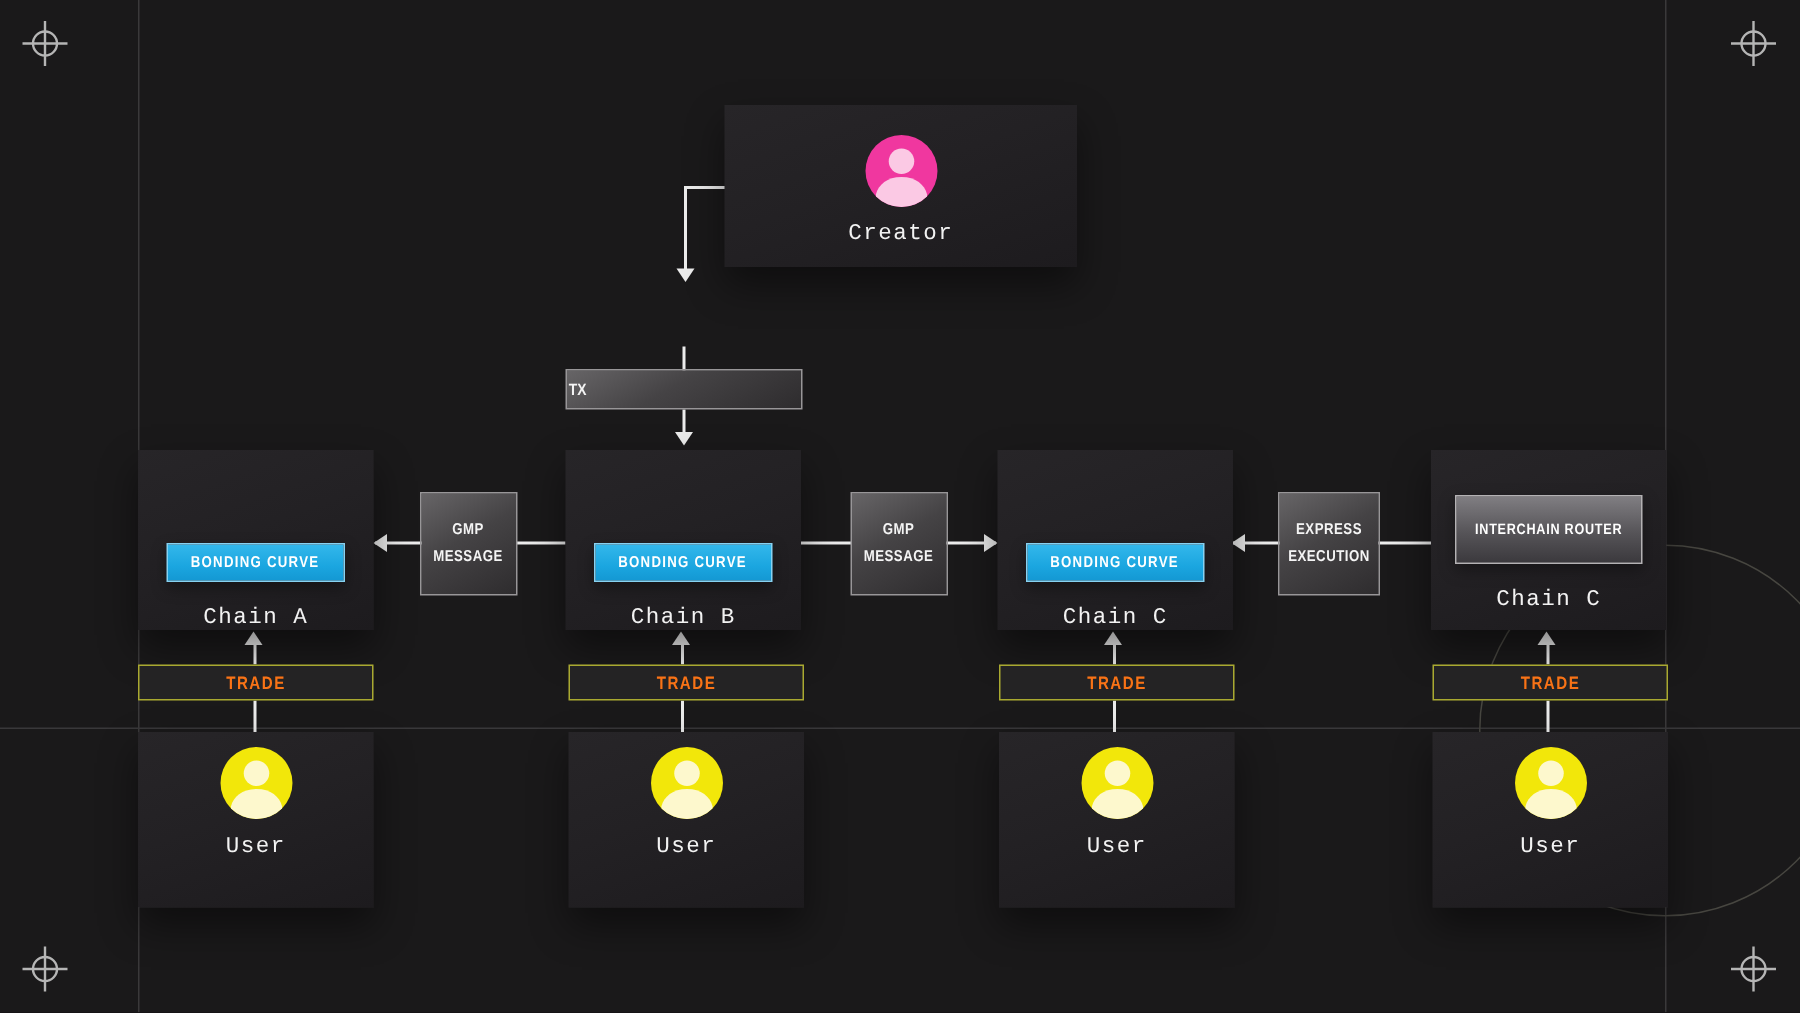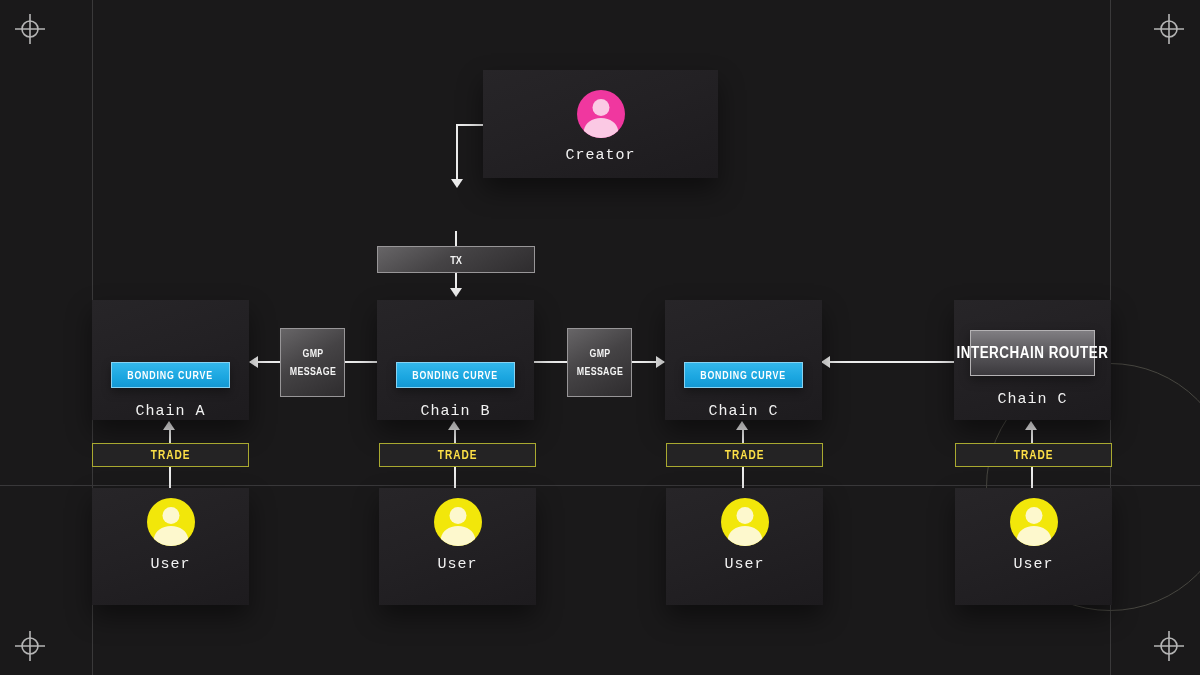--- a/index.html
+++ b/index.html
@@ -50,51 +50,51 @@
     border-bottom:2px solid rgba(120,8,70,0.6);
     display:flex; align-items:center; justify-content:center;
     color:#ffffff; font-size:13.5px; letter-spacing:0.8px;
   }
 
   
   .graybox {
     position:absolute; z-index:3;
     background:linear-gradient(150deg,#676567 0%, #454345 45%, #2e2c2e 100%);
     border:1px solid #989698;
-    display:flex; align-items:center; justify-content:center;
+    display:flex; align-items:center; justify-content:flex-start;
     color:#f4f4f4; text-align:center;
   }
 
   
   .chain-box { left:0; top:300px; width:157px; height:120px; padding-top:30px; }
   .btn-blue {
     width:119px; height:46px;
     background:linear-gradient(180deg,#33b7eb 0%, #1ba6e0 60%, #1498d3 100%);
     border:1px solid #86d2f2;
     display:flex; align-items:center; justify-content:center;
     color:#ffffff; font-size:10.5px; letter-spacing:1px;
     box-shadow:0 4px 10px rgba(0,0,0,0.35);
     margin-top:32px;
   }
   .btn-gray {
     width:125px; height:46px;
     background:linear-gradient(180deg,#807e82 0%, #565458 55%, #3b393d 100%);
     border:1px solid #b4b2b4;
     display:flex; align-items:center; justify-content:center;
-    color:#ffffff; font-size:16px; letter-spacing:0.6px;
+    color:#ffffff; font-size:10px; letter-spacing:0.6px;
     box-shadow:0 4px 10px rgba(0,0,0,0.35);
   }
   .chain-label { margin-top:15px; }
 
   
   .trade-box {
     position:absolute; top:443px; width:157px; height:24px; z-index:2;
     background:#242324; border:1.5px solid #a9a930;
     display:flex; align-items:center; justify-content:center;
-    color:#fde047; font-size:12px; letter-spacing:1.2px;
+    color:#f97316; font-size:12px; letter-spacing:1.2px;
   }
 
   
   .user-box { top:488px; width:157px; height:117px; padding-top:10px; }
   .user-box .mono-label { margin-top:10px; }
 
   .gmp-box { top:328px; width:65px; height:69px; font-size:10.5px; line-height:1.7; }
   .gmp-box .cond { white-space:normal; width:62px; letter-spacing:0.4px; }
   .express-box { top:328px; width:68px; height:69px; font-size:10.5px; line-height:1.7; }
   .express-box .cond { white-space:normal; width:66px; letter-spacing:0.4px; }
@@ -199,20 +199,23 @@
     </div>
     <div class="mono-label chain-label">Chain C</div>
   </div>
 
   <div class="graybox gmp-box" style="left:280px">
     <span class="cond">GMP MESSAGE</span>
   </div>
   <div class="graybox gmp-box" style="left:567px">
     <span class="cond">GMP MESSAGE</span>
   </div>
+  <div class="graybox express-box" style="left:852px">
+    <span class="cond">EXPRESS EXECUTION</span>
+  </div>
 
   <div class="trade-box" style="left:92px">
     <span class="cond">TRADE</span>
   </div>
   <div class="trade-box" style="left:379px">
     <span class="cond">TRADE</span>
   </div>
   <div class="trade-box" style="left:666px">
     <span class="cond">TRADE</span>
   </div>

